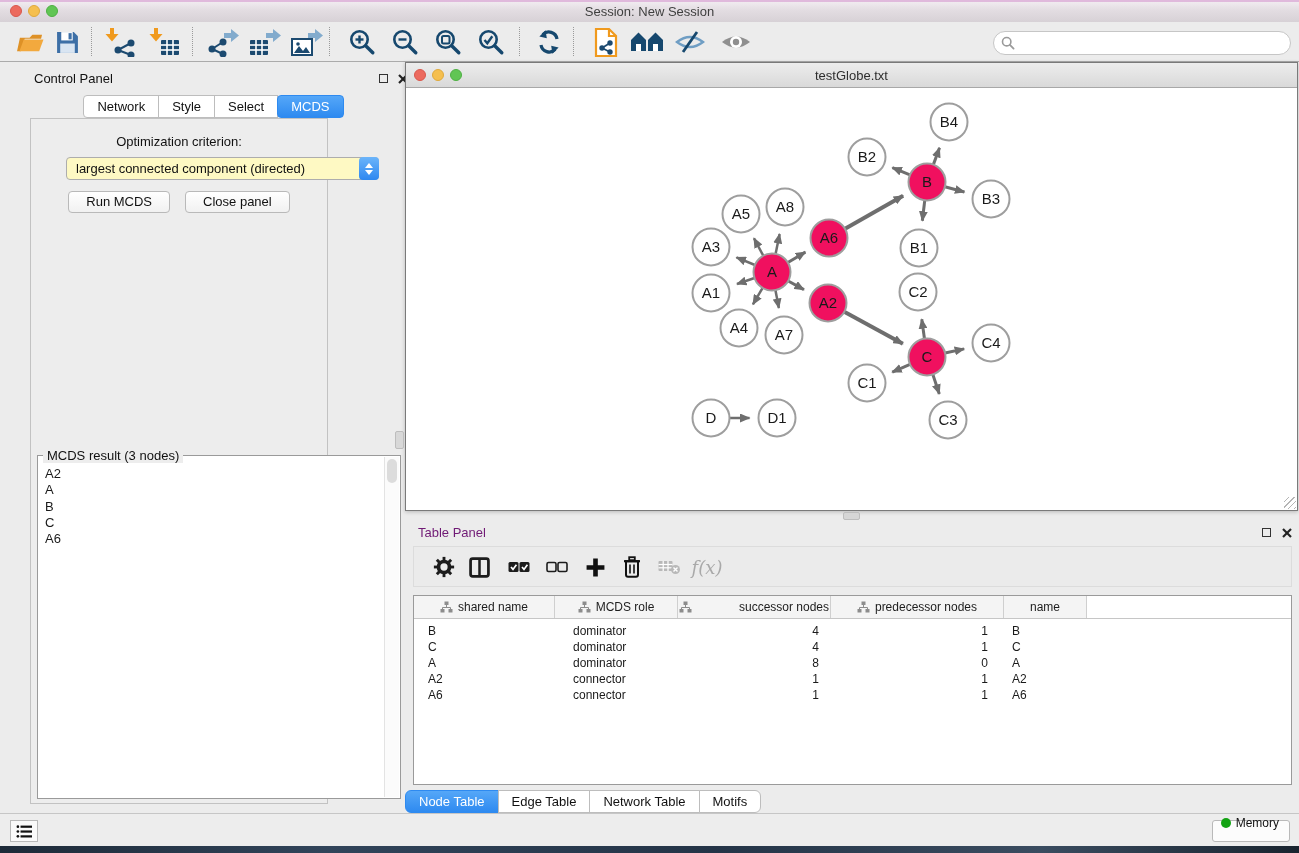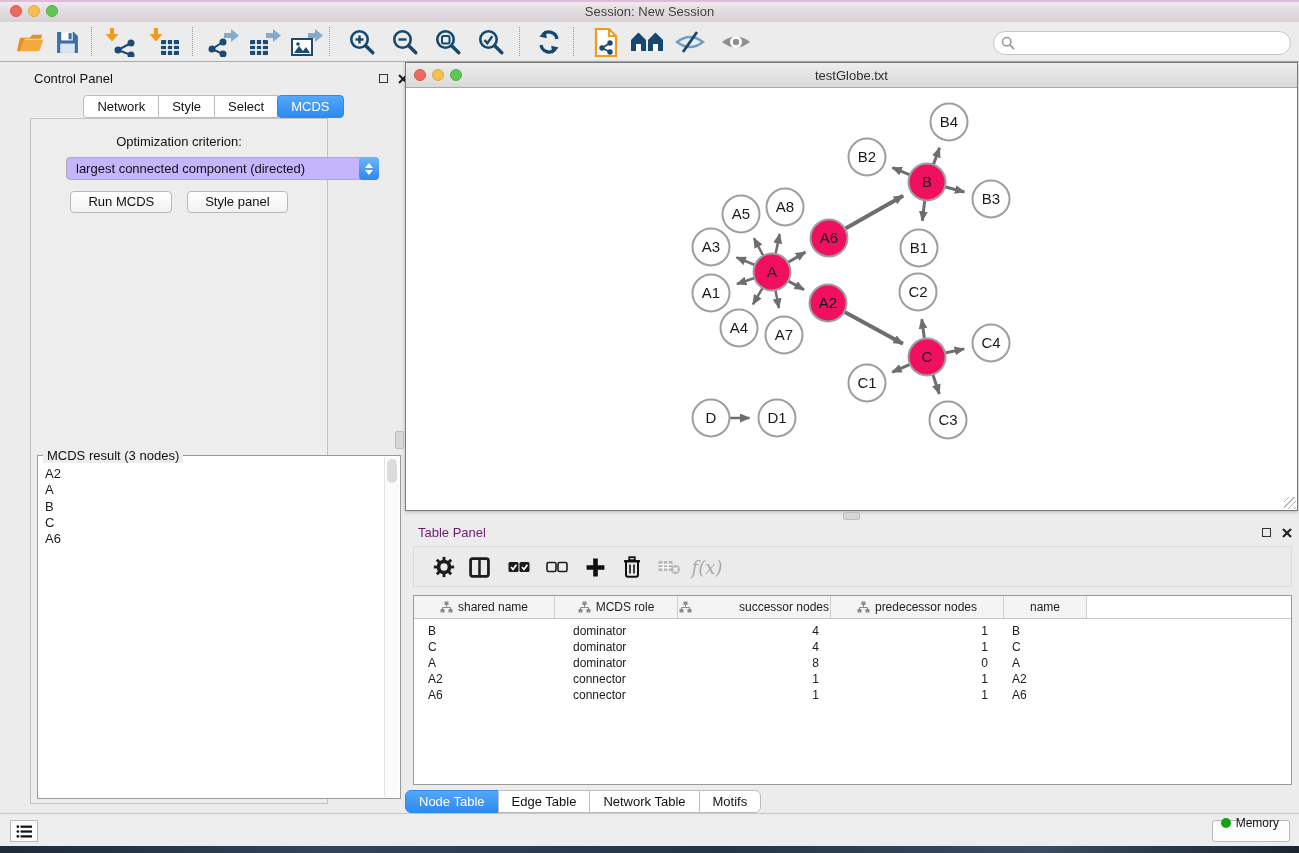--- a/index.html
+++ b/index.html
@@ -32,21 +32,21 @@
   .float-box{width:9px;height:9px;border:1.5px solid #333;box-sizing:border-box;background:transparent;}
   .cp-tabs{position:absolute;left:0;right:8px;top:33px;display:flex;justify-content:center;}
   .seg{height:21px;line-height:21px;padding:0 13px;font-size:13px;background:#fff;border:1px solid #bdbdbd;
        margin-left:-1px;color:#111;white-space:nowrap;}
   .seg:first-child{border-radius:4px 0 0 4px;margin-left:0;}
   .seg:last-child{border-radius:0 4px 4px 0;}
   .seg.active{background:linear-gradient(#55a7f8,#2e8af0);border-color:#2e8af0;color:#fff;border-radius:4px;}
   .cp-body{position:absolute;left:8px;top:56px;width:298px;height:686px;background:#ededed;
            border:1px solid #c2c2c2;box-sizing:border-box;}
   .opt-label{position:absolute;left:0;right:0;top:15px;text-align:center;font-size:13px;color:#111;}
-  .select-box{position:absolute;left:35px;top:38px;width:313px;height:23px;background:#c4b5fd;
+  .select-box{position:absolute;left:35px;top:38px;width:313px;height:23px;background:#fef9c3;
               border:1px solid #adadad;border-radius:4px;box-sizing:border-box;font-size:13px;line-height:21px;}
   .select-box .val{display:block;padding-left:9px;color:#111;overflow:hidden;white-space:nowrap;}
   .spinner{position:absolute;right:-1px;top:-1px;width:20px;height:23px;border-radius:4px;
            background:linear-gradient(#6cb5fa,#2e87f0);display:flex;flex-direction:column;align-items:center;justify-content:center;gap:2px;}
   .spin-up{width:0;height:0;border-left:4px solid transparent;border-right:4px solid transparent;border-bottom:5px solid #fff;}
   .spin-dn{width:0;height:0;border-left:4px solid transparent;border-right:4px solid transparent;border-top:5px solid #fff;}
   .btn-row{position:absolute;left:0;right:0;top:72px;display:flex;justify-content:center;gap:15px;}
   .mac-btn{height:22px;line-height:20px;padding:0 17px;background:linear-gradient(#ffffff,#f1f1f1);
            border:1px solid #b9b9b9;border-radius:4px;font-size:13px;color:#111;box-sizing:border-box;}
   .result-box{position:absolute;left:6px;top:336px;width:364px;height:344px;border:1px solid #9a9a9a;
@@ -292,21 +292,21 @@
     <div class="opt-label">Optimization criterion:</div>
     <div class="select-box">
       <span class="val">largest connected component (directed)</span>
       <span class="spinner">
           <span class="spin-up"></span>
           <span class="spin-dn"></span>
         </span>
     </div>
     <div class="btn-row">
       <span class="mac-btn">Run MCDS</span>
-      <span class="mac-btn">Style panel</span>
+      <span class="mac-btn">Close panel</span>
     </div>
     <div class="result-box">
       <span class="result-title">MCDS result (3 nodes)</span>
       <div class="result-list">
           <div class="result-item">A2</div>
           <div class="result-item">A</div>
           <div class="result-item">B</div>
           <div class="result-item">C</div>
           <div class="result-item">A6</div>
         </div>

